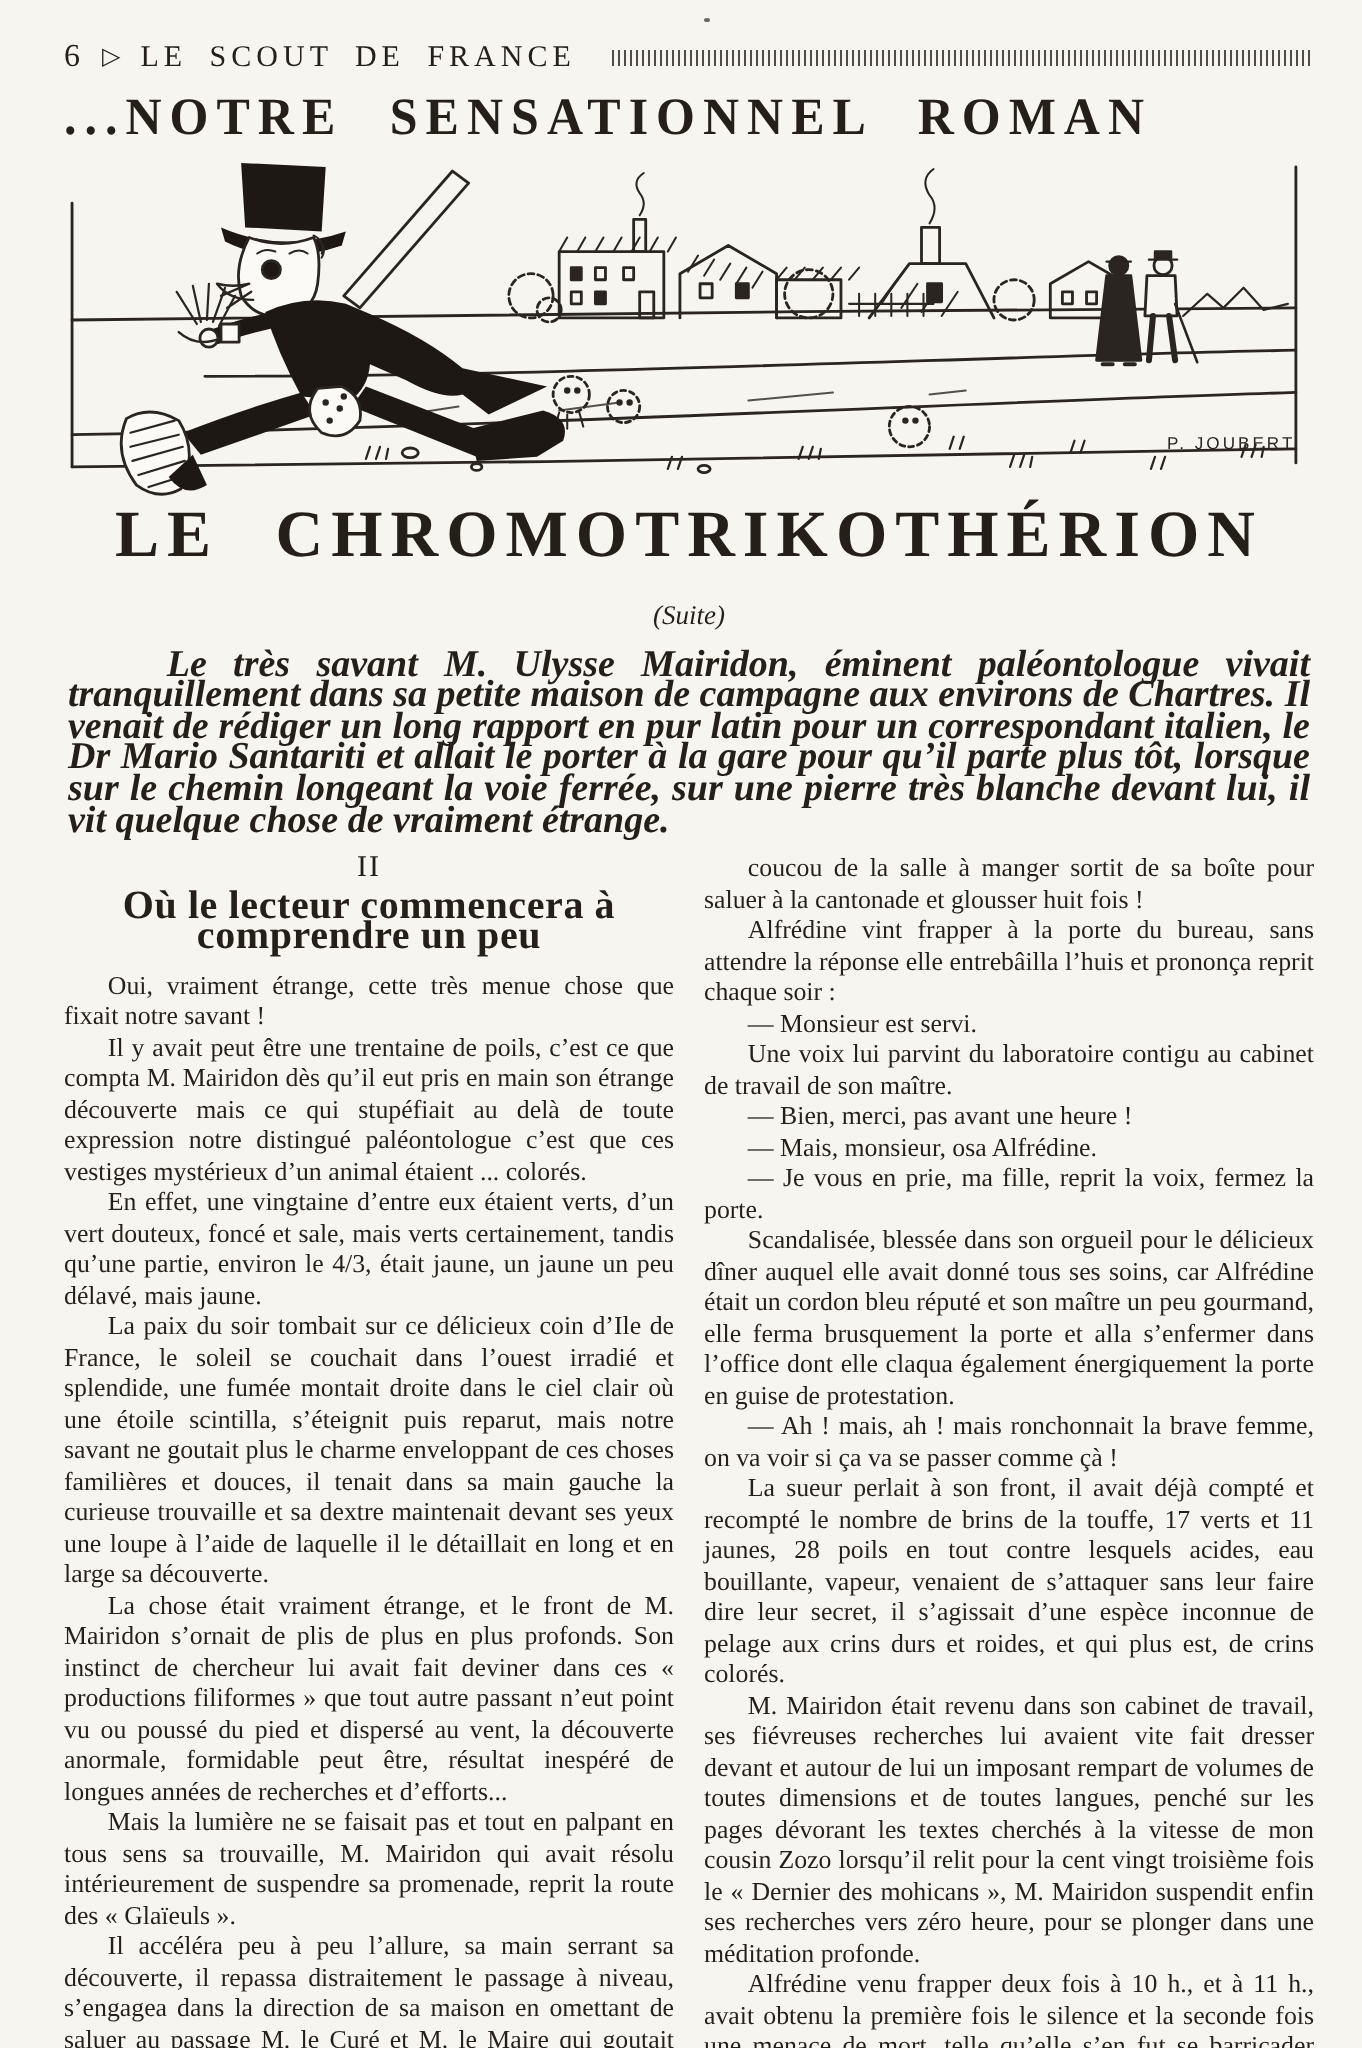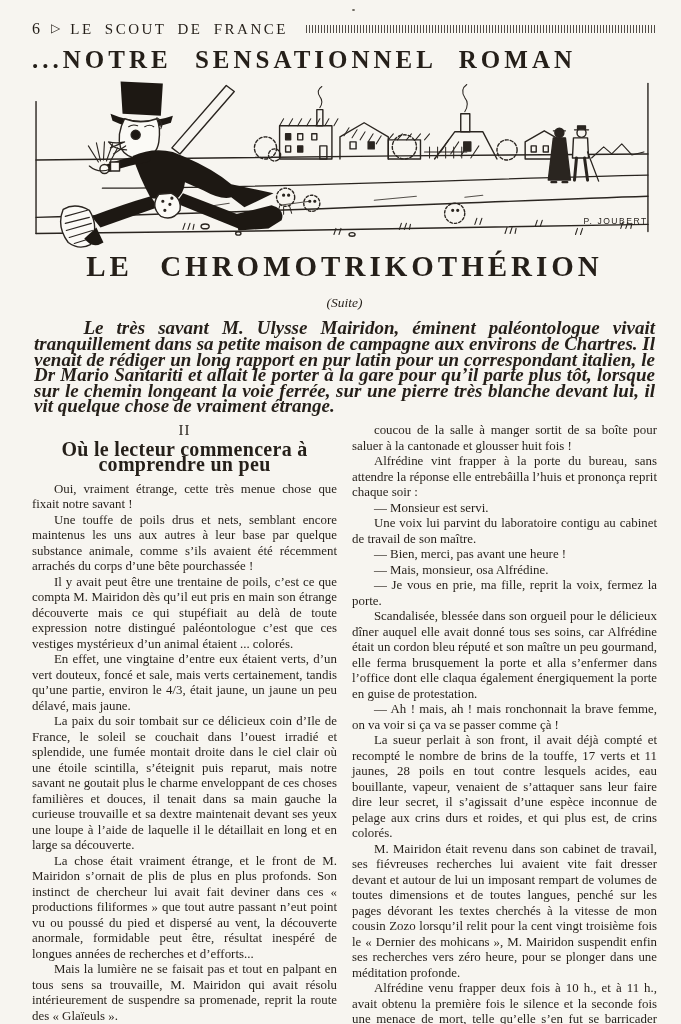--- a/index.html
+++ b/index.html
@@ -34,21 +34,21 @@
     transform:scaleY(1.05);transform-origin:left top;
     white-space:nowrap;
   }
   
   .illustration{margin:2px 0 0 0;height:174px;}
   .illustration svg{display:block;width:100%;height:100%;}
   
   h1.title{
     margin:0;padding-top:2px;
     text-align:center;
-    font-size:29px;font-weight:900;
+    font-size:33px;font-weight:900;
     letter-spacing:4px;word-spacing:16px;
     line-height:1.05;white-space:nowrap;
   }
   .suite{text-align:center;font-style:italic;font-size:13.5px;margin-top:14px;}
   
   .lede{
     margin:9px 2px 0 2px;
     font-style:italic;font-weight:600;
     font-size:19px;line-height:15.6px;
     text-align:justify;text-indent:2.6em;
@@ -193,21 +193,20 @@
 
   <p class="lede">Le très savant M. Ulysse Mairidon, éminent paléontologue vivait tranquillement dans sa petite maison de campagne aux environs de Chartres. Il venait de rédiger un long rapport en pur latin pour un correspondant italien, le Dr Mario Santariti et allait le porter à la gare pour qu’il parte plus tôt, lorsque sur le chemin longeant la voie ferrée, sur une pierre très blanche devant lui, il vit quelque chose de vraiment étrange.</p>
 
   <div class="cols">
     <div class="col">
       <div class="chapter-num">II</div>
       <h2 class="chapter-head">Où le lecteur commencera à comprendre un peu</h2>
       <div>
 
       <p>Oui, vraiment étrange, cette très menue chose que fixait notre savant !</p>
-          <p>Une touffe de poils drus et nets, semblant encore maintenus les uns aux autres à leur base par quelque substance animale, comme s’ils avaient été récemment arrachés du corps d’une bête pourchassée !</p>
           <p>Il y avait peut être une trentaine de poils, c’est ce que compta M. Mairidon dès qu’il eut pris en main son étrange découverte mais ce qui stupéfiait au delà de toute expression notre distingué paléontologue c’est que ces vestiges mystérieux d’un animal étaient ... colorés.</p>
           <p>En effet, une vingtaine d’entre eux étaient verts, d’un vert douteux, foncé et sale, mais verts certainement, tandis qu’une partie, environ le 4/3, était jaune, un jaune un peu délavé, mais jaune.</p>
           <p>La paix du soir tombait sur ce délicieux coin d’Ile de France, le soleil se couchait dans l’ouest irradié et splendide, une fumée montait droite dans le ciel clair où une étoile scintilla, s’éteignit puis reparut, mais notre savant ne goutait plus le charme enveloppant de ces choses familières et douces, il tenait dans sa main gauche la curieuse trouvaille et sa dextre maintenait devant ses yeux une loupe à l’aide de laquelle il le détaillait en long et en large sa découverte.</p>
           <p>La chose était vraiment étrange, et le front de M. Mairidon s’ornait de plis de plus en plus profonds. Son instinct de chercheur lui avait fait deviner dans ces « productions filiformes » que tout autre passant n’eut point vu ou poussé du pied et dispersé au vent, la découverte anormale, formidable peut être, résultat inespéré de longues années de recherches et d’efforts...</p>
           <p>Mais la lumière ne se faisait pas et tout en palpant en tous sens sa trouvaille, M. Mairidon qui avait résolu intérieurement de suspendre sa promenade, reprit la route des « Glaïeuls ».</p>
           <p>Il accéléra peu à peu l’allure, sa main serrant sa découverte, il repassa distraitement le passage à niveau, s’engagea dans la direction de sa maison en omettant de saluer au passage M. le Curé et M. le Maire qui goutait côte à côte (heureux pays !) la douceur du jour finissant.</p>
         </div>
     </div>
     <div class="col">
 

